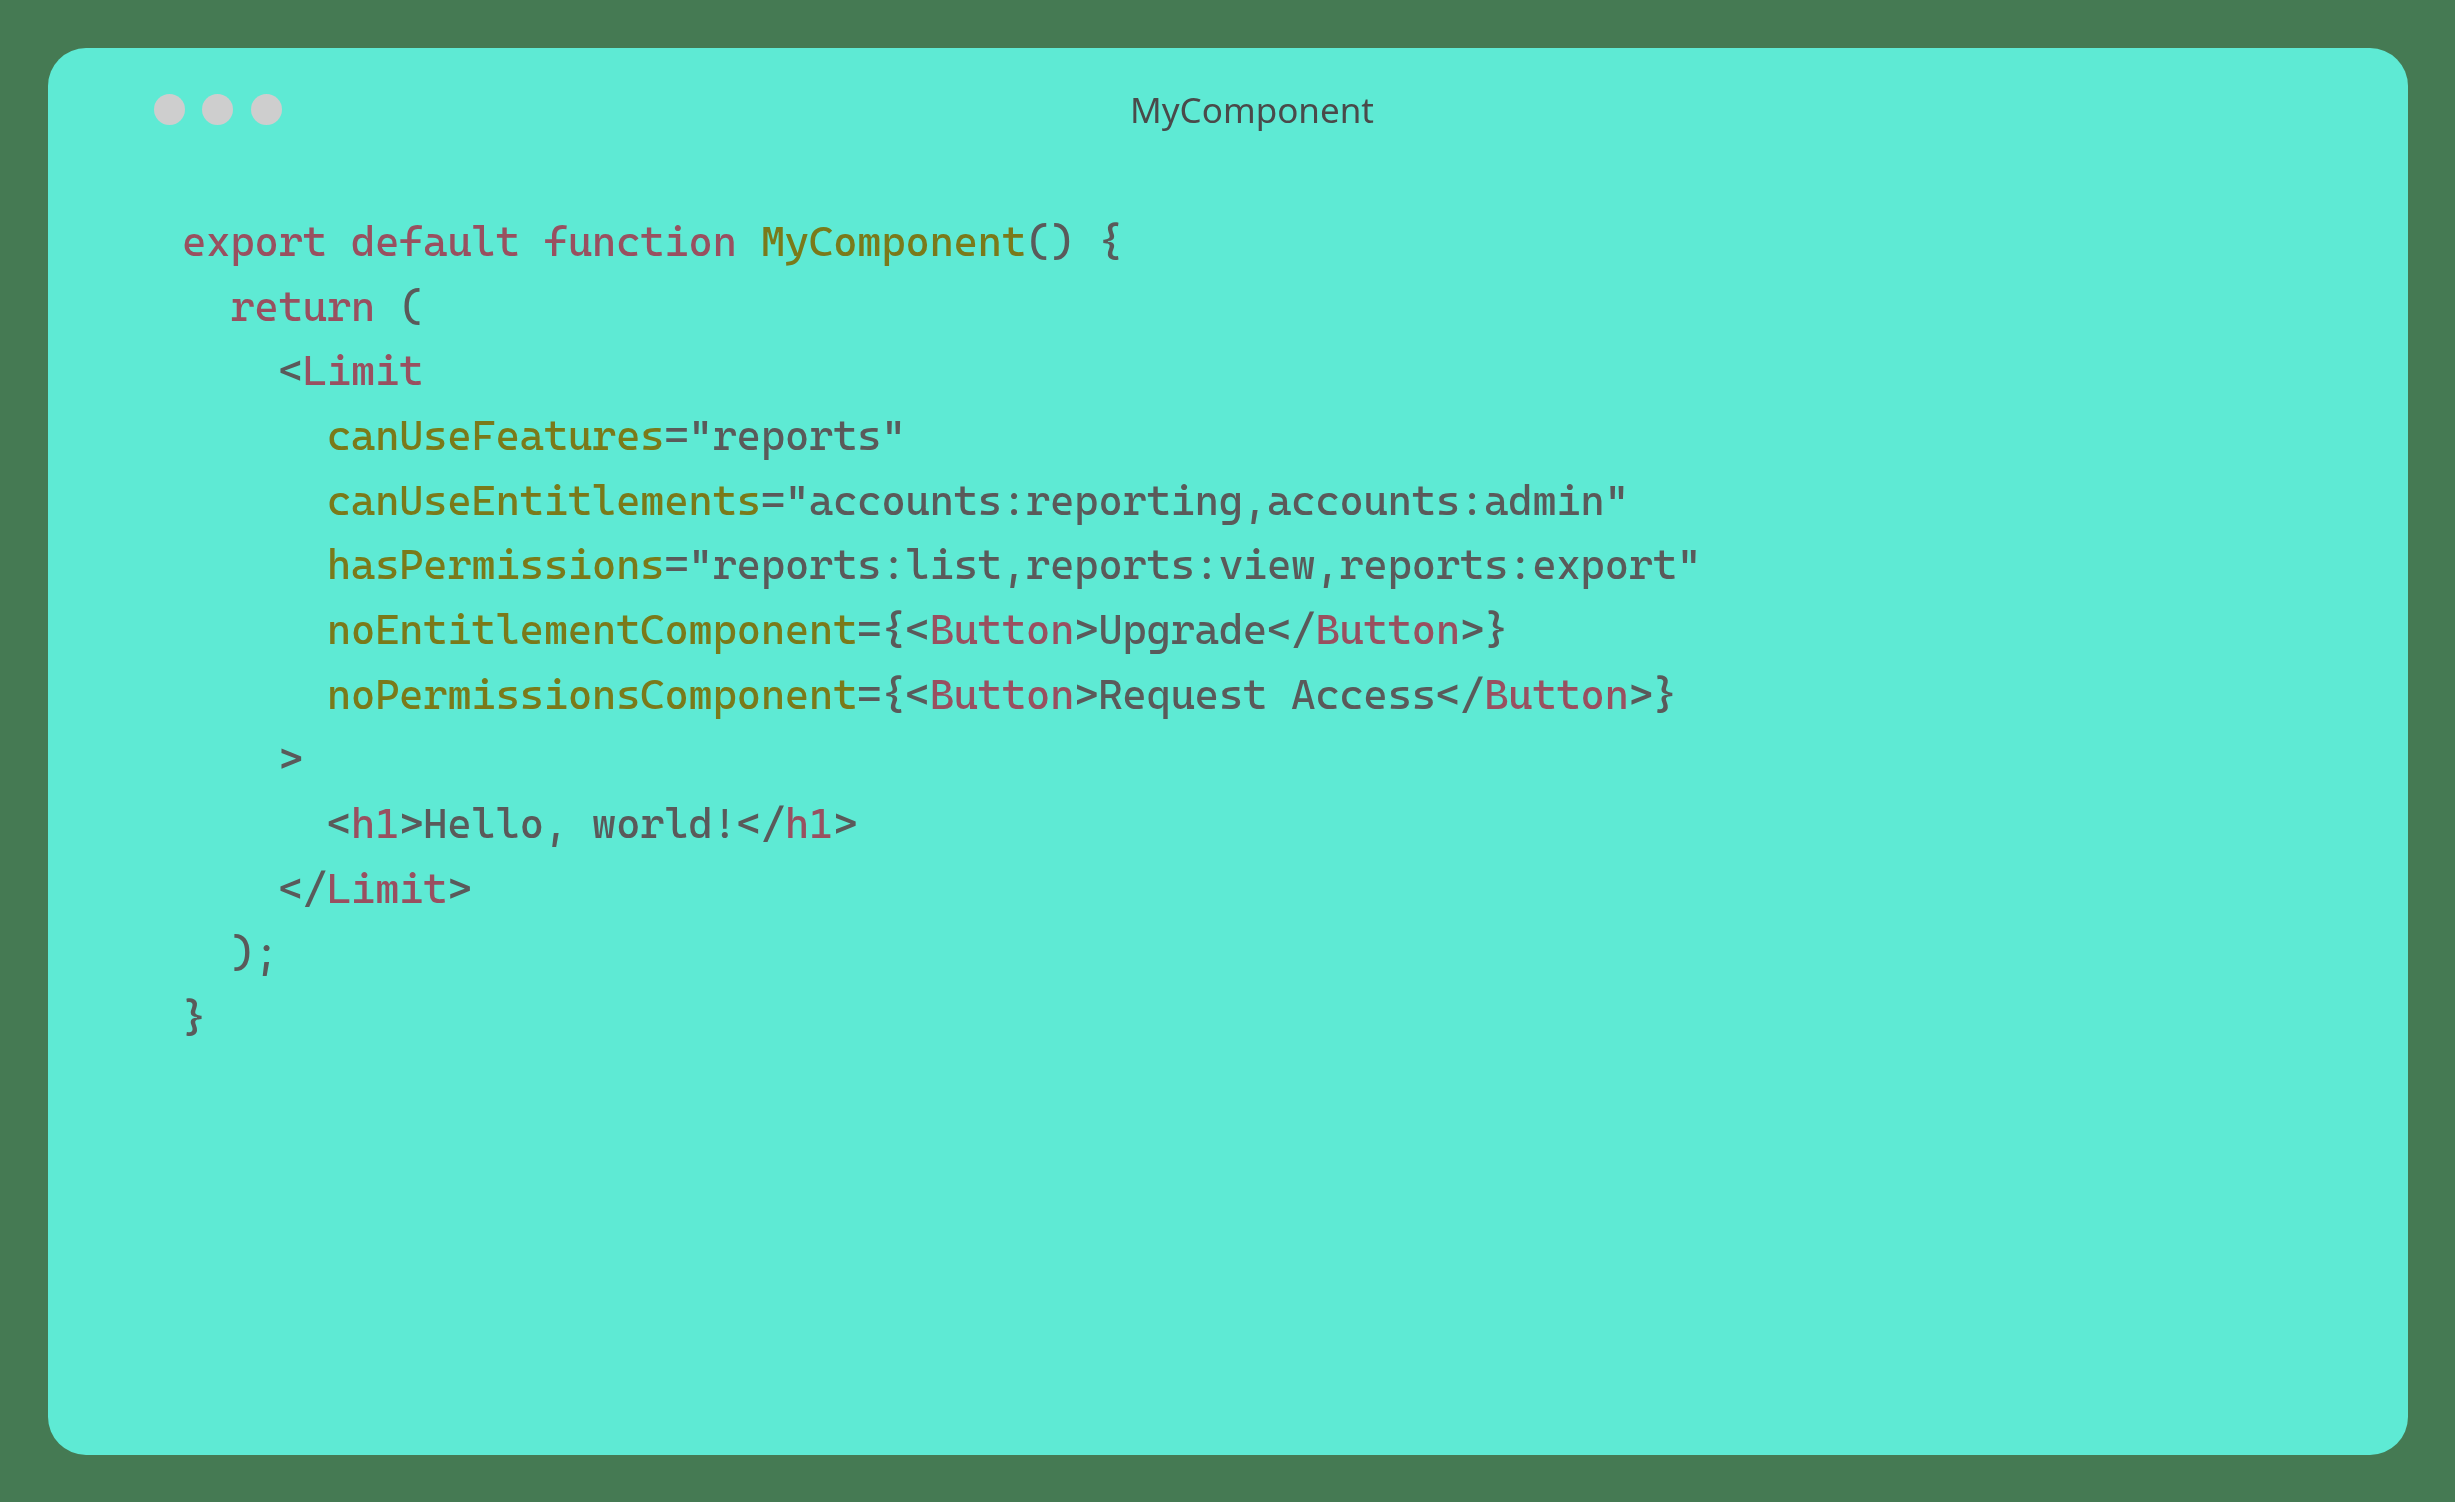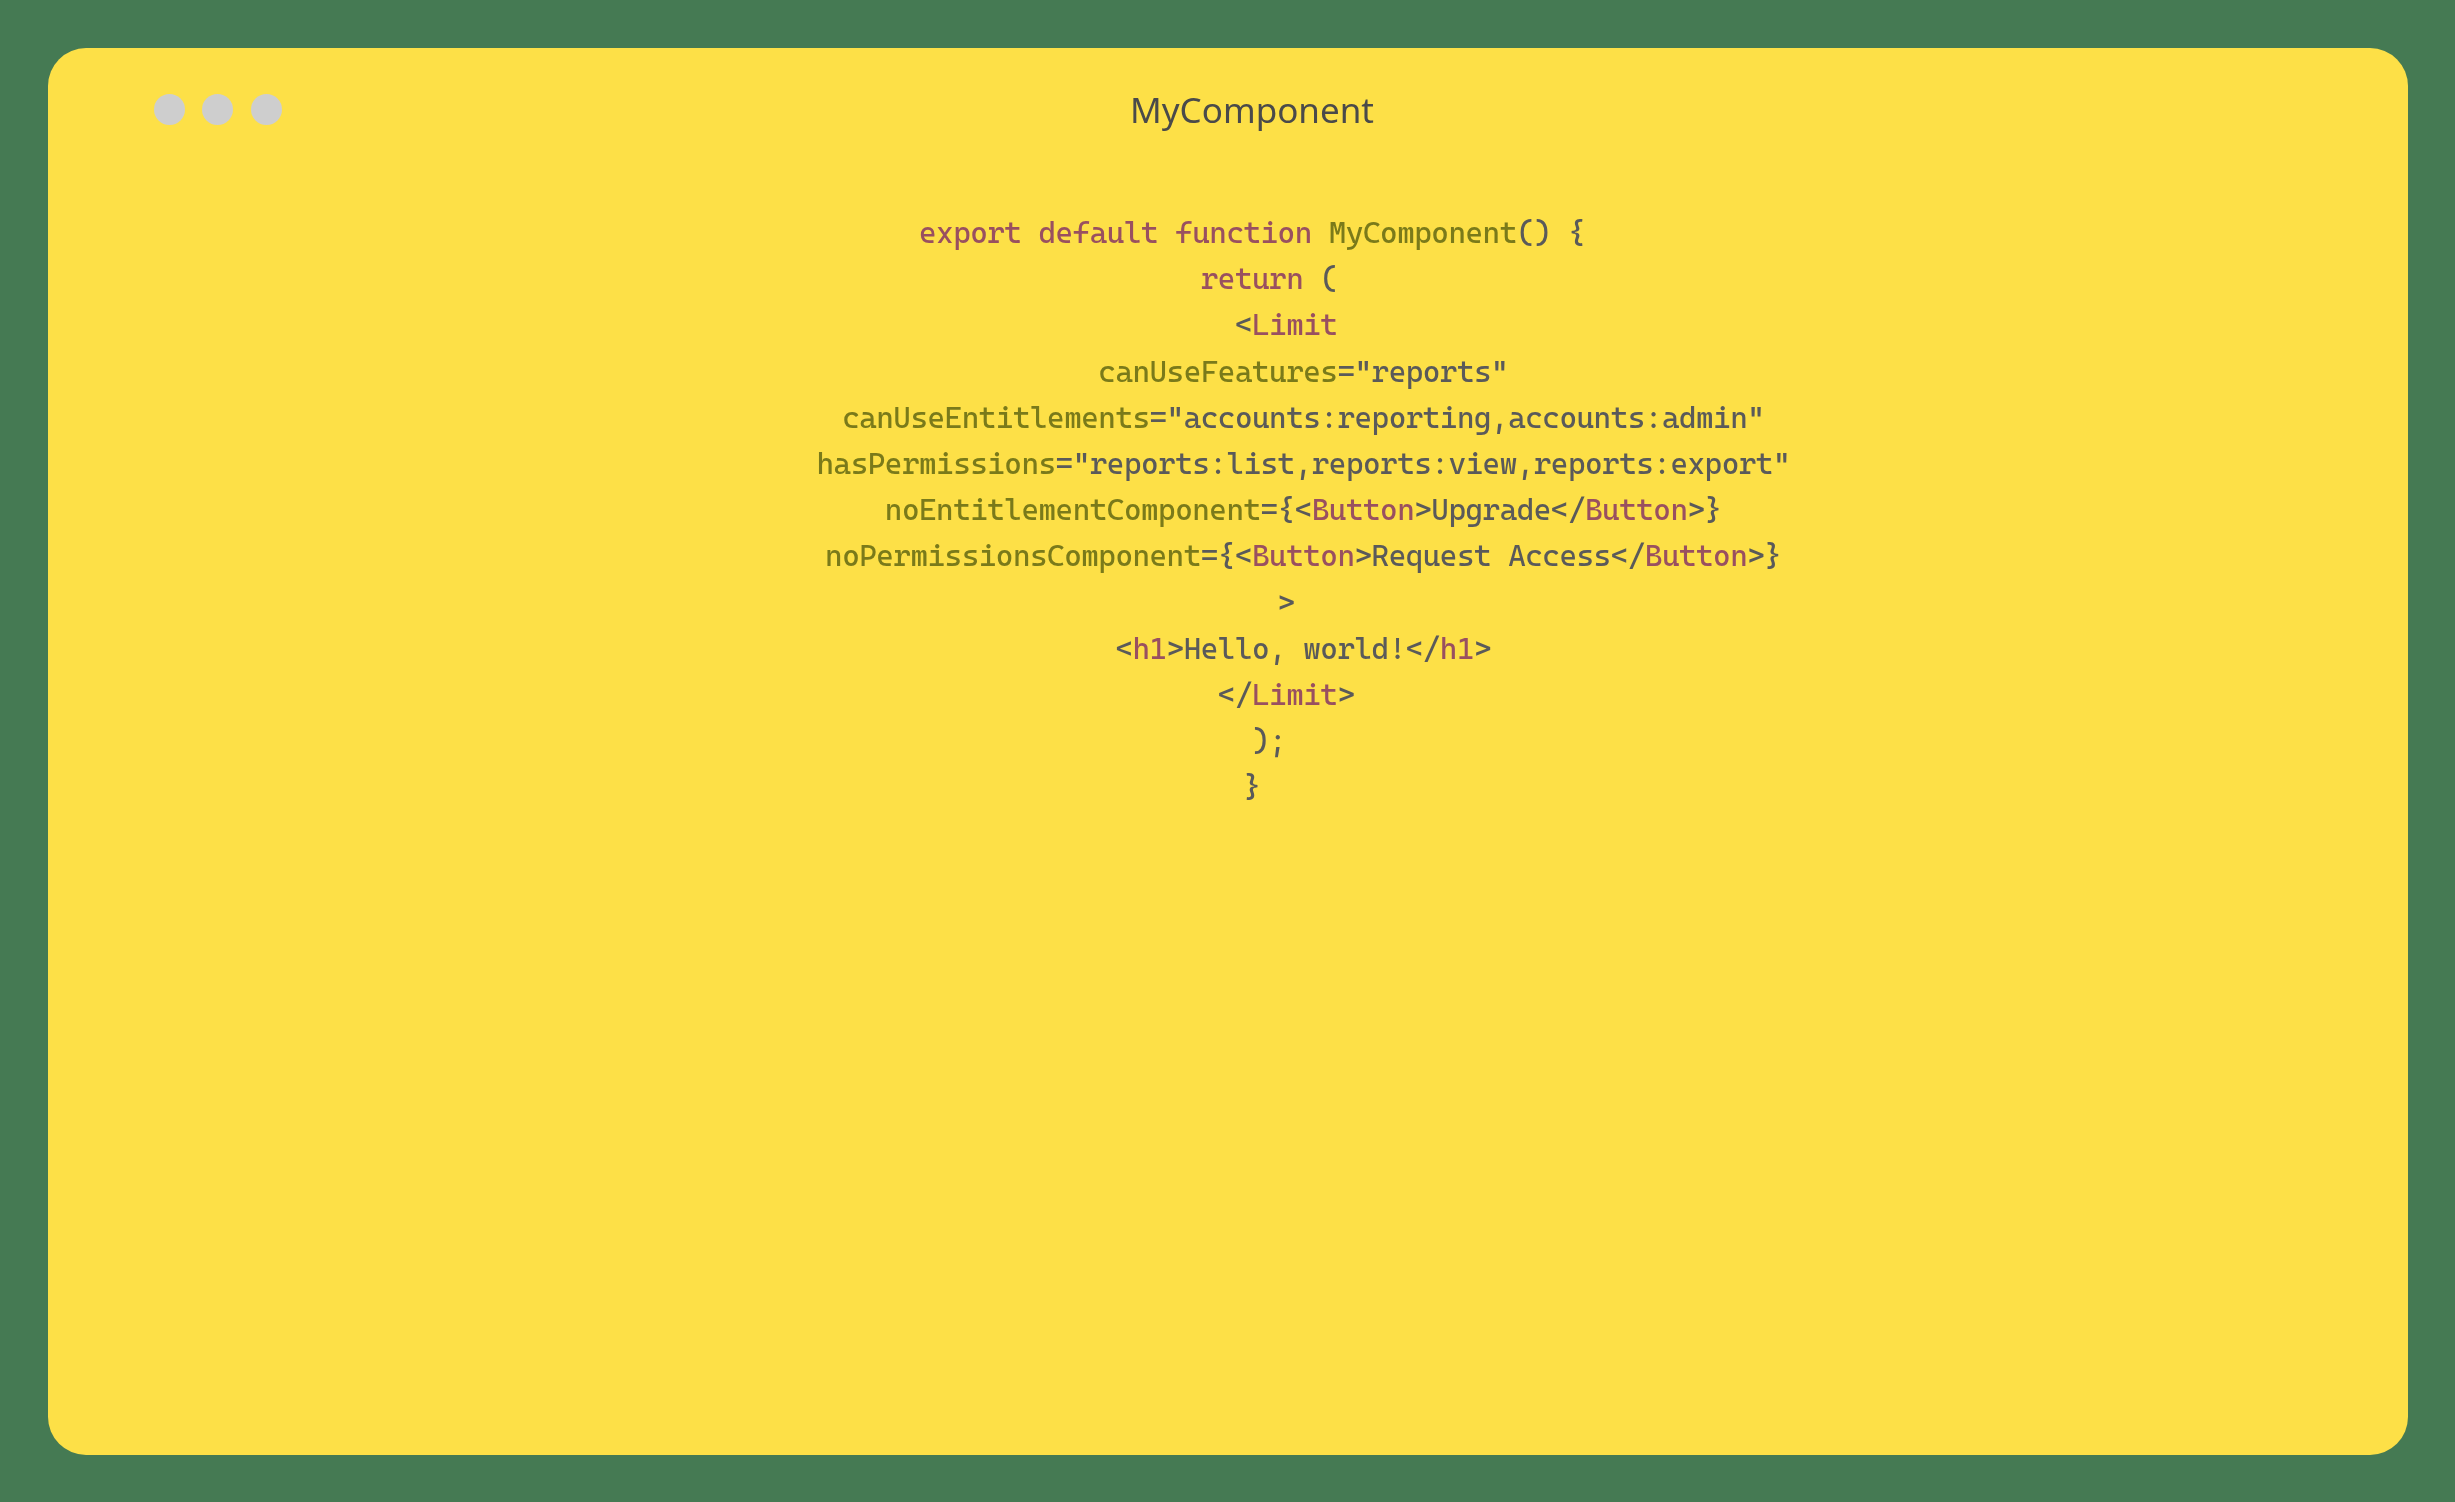--- a/index.html
+++ b/index.html
@@ -8,21 +8,21 @@
       box-sizing: border-box;
     }
     body {
       background: #457a53;
       width: 2456px;
       height: 1503px;
       padding: 48px;
       font-family: ui-monospace, 'SF Mono', Monaco, 'Cascadia Code', monospace;
     }
     .window {
-      background: #fde047;
+      background: #5eead4;
       border-radius: 38px;
       width: 100%;
       height: 100%;
       overflow: hidden;
       display: flex;
       flex-direction: column;
       padding-left: 48px;
     }
     .titlebar {
       display: flex;
@@ -45,27 +45,26 @@
     .window-title {
       flex: 1;
       text-align: center;
       font-size: 35px;
       color: #4a4a4a;
       font-family: -apple-system, system-ui, sans-serif;
       font-weight: 400;
     }
     .code-area {
       padding: 58px 86px;
-      font-size: 30px;
+      font-size: 42px;
       line-height: 1.54;
       white-space: pre;
       color: #5a5a5a;
       font-weight: 500;
       letter-spacing: -0.5px;
-      text-align: center;
     }
     .kw { color: #995060; }
     .fn { color: #7a7a1a; }
     .attr { color: #7a7a1a; }
     .str { color: #5a5a5a; }
     .tag { color: #995060; }
     .punct { color: #5a5a5a; }
     .text { color: #5a5a5a; }
     .angle { color: #5a5a5a; }
   </style>

